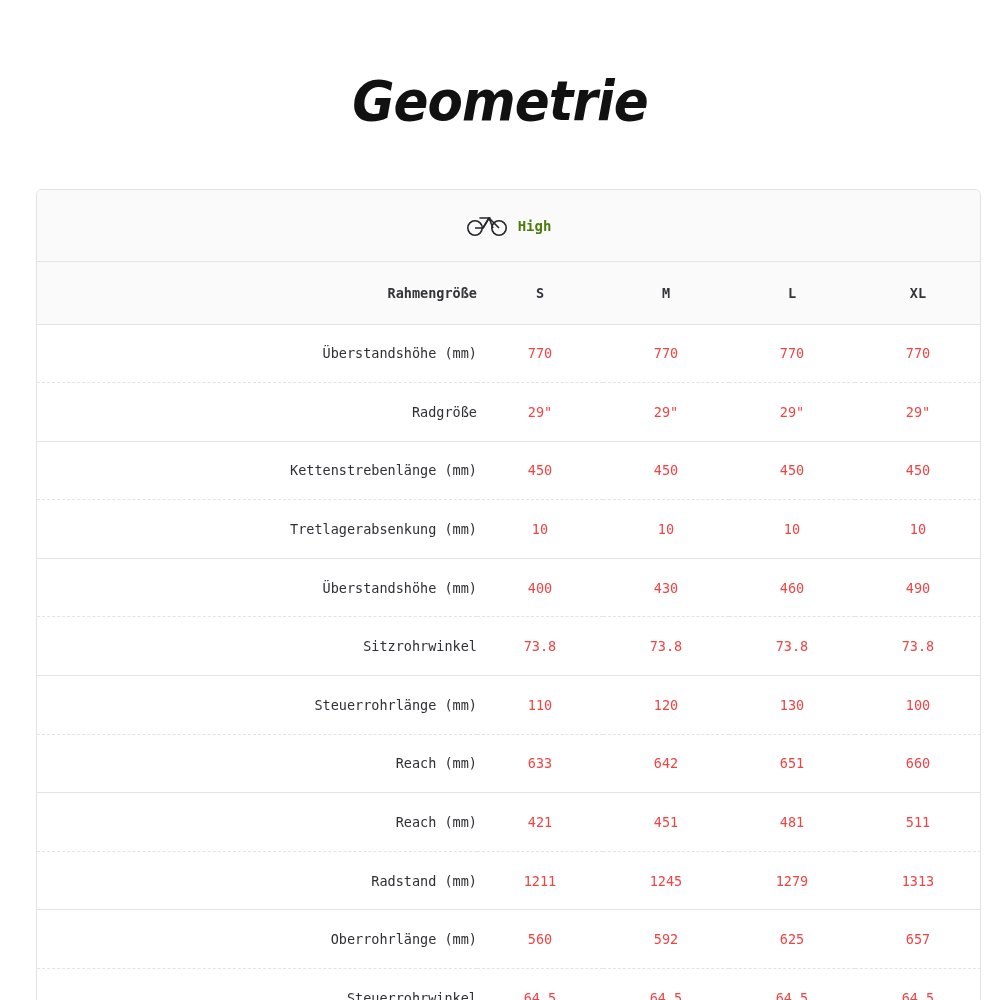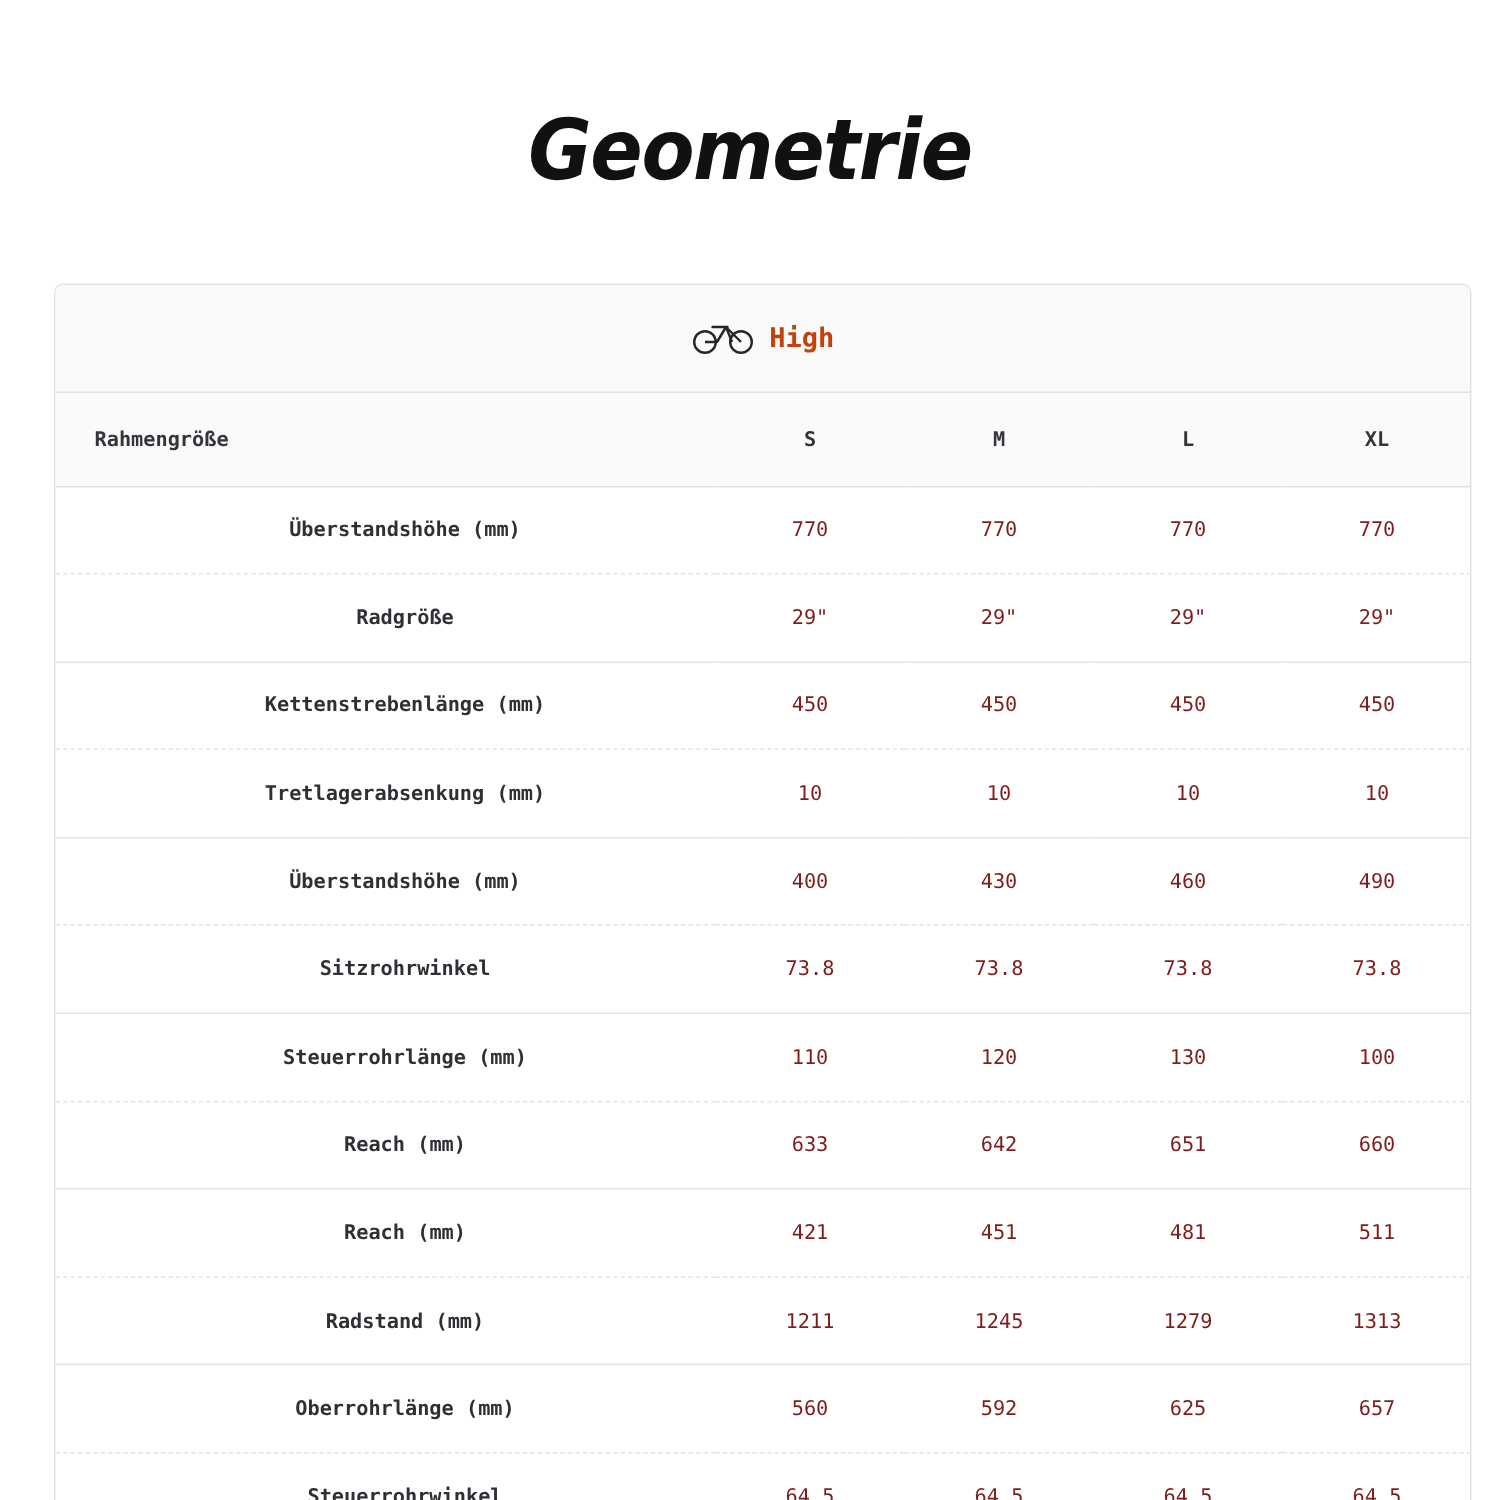--- a/index.html
+++ b/index.html
@@ -52,55 +52,55 @@
   }
   .variant-inner {
     display: flex;
     align-items: center;
     gap: 10px;
   }
   .bike-icon { display: block; }
   .variant-label {
     font-family: "DejaVu Sans Mono", monospace;
     font-weight: bold;
-    font-size: 18px;
-    color: #c2410c;
+    font-size: 14px;
+    color: #4d7c0f;
   }
   table {
     border-collapse: collapse;
     width: 100%;
     table-layout: fixed;
   }
   thead th {
     background: #fafafa;
     font-weight: bold;
     font-size: 13.5px;
     color: #34343a;
     height: 62px;
     padding: 0 0 0 26px;
-    text-align: left;
+    text-align: right;
     border-bottom: 1px solid #e2e2e4;
   }
   thead th.size-col {
     text-align: center;
     padding: 0;
   }
   tbody td {
     height: 58.6px;
     font-size: 13.5px;
     color: #2f2f35;
     border-bottom: 1px solid #e4e4e6;
     padding: 0 0 0 26px;
-    text-align: center;
-    font-weight: bold;
+    text-align: right;
+    font-weight: normal;
   }
   tbody td.val {
     text-align: center;
     padding: 0;
-    color: #7f1d1d;
+    color: #ef4444;
     font-weight: normal;
   }
   tbody tr:nth-child(odd) td { border-bottom: 1px dashed #e4e4e6; }
   tbody tr:last-child td { border-bottom: none; }
   col.label-col { width: 440px; }
   col.sz { width: 126px; }
 </style>
 </head>
 <body>
 

